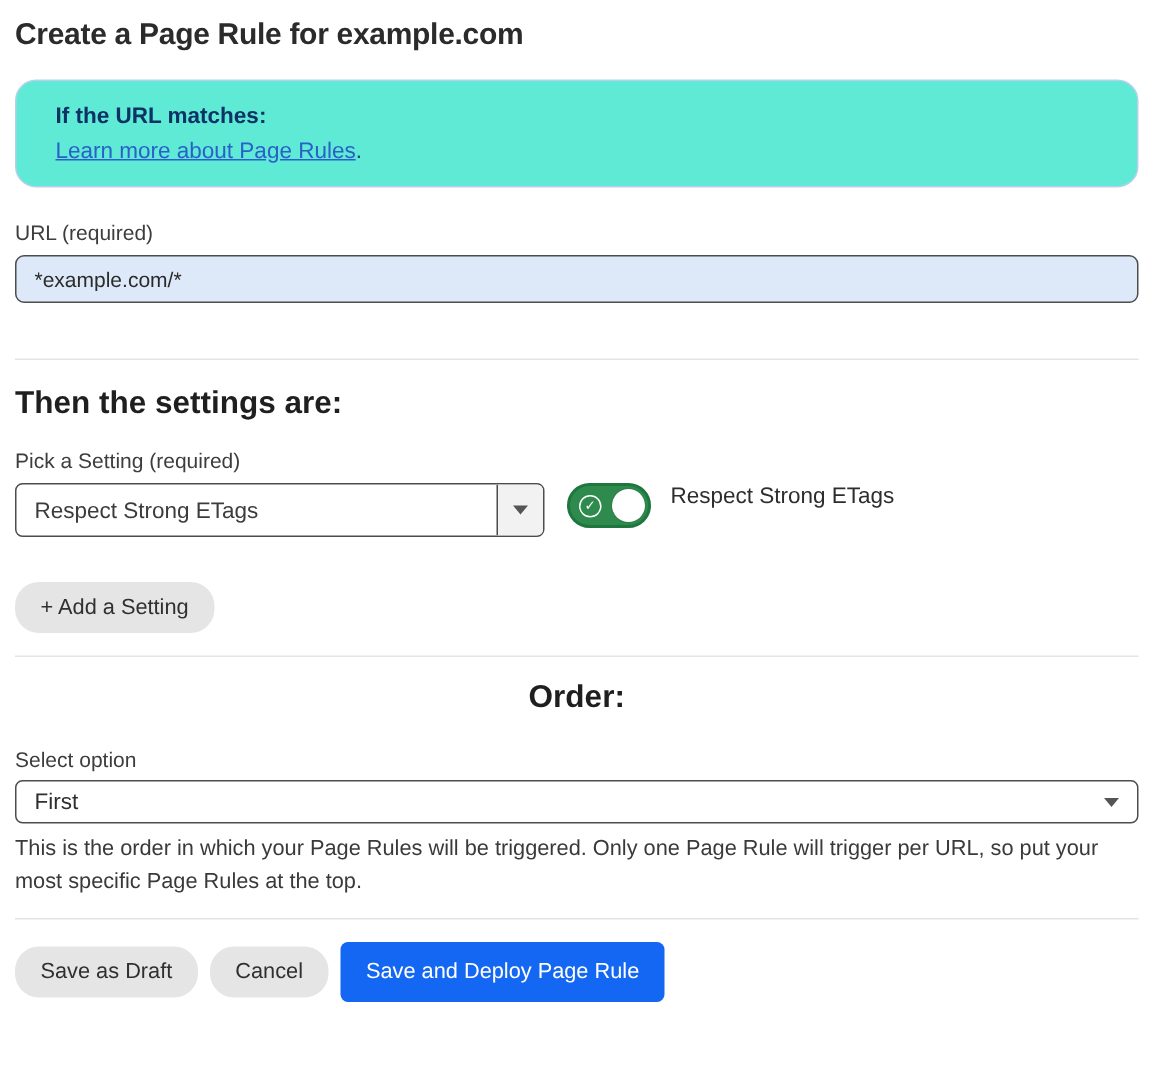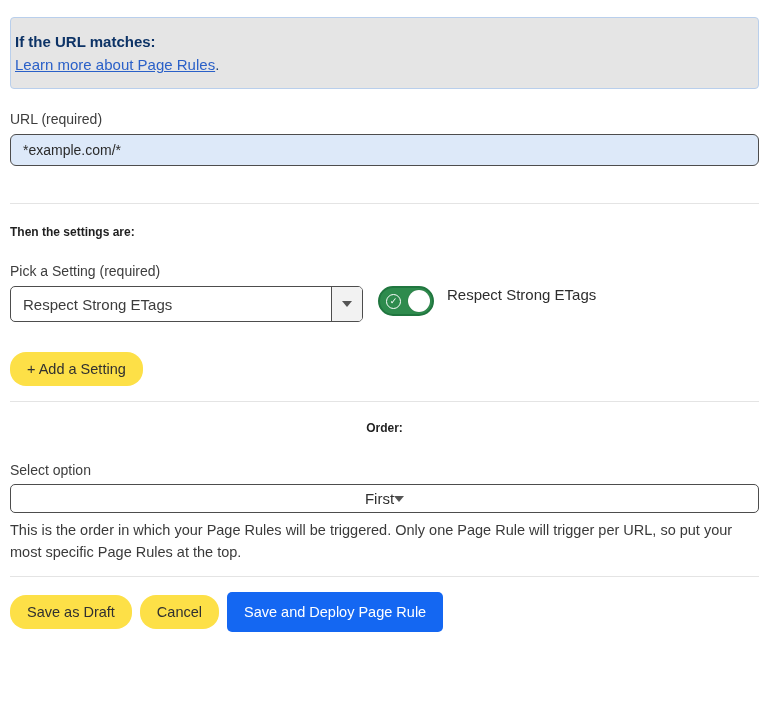--- a/index.html
+++ b/index.html
@@ -6,39 +6,39 @@
   .page {
     width: 769px; height: 718px; box-sizing: border-box;
     padding: 0 10px; background: #fff; overflow: hidden;
     font-family: "Liberation Sans", sans-serif; color: #2d2d2d;
   }
   h1.page-title {
     margin: 10px 0 0; font-size: 20px; line-height: 26px;
     font-weight: 700; color: #2b2b2b; letter-spacing: -0.2px;
   }
   .info-box {
-    margin-top: 17px; background: #e5e5e5; border: 1px solid #b9cfec;
-    border-radius: 4px; padding: 12px 4px; box-sizing: border-box;
+    margin-top: 17px; background: #5eead4; border: 1px solid #b9cfec;
+    border-radius: 14px; padding: 12px 26px; box-sizing: border-box;
   }
   .info-heading { font-size: 15px; font-weight: 700; color: #0d3366; line-height: 23px; }
   .info-body { font-size: 15px; color: #1e4071; line-height: 23px; }
   .info-link-line { font-size: 15px; line-height: 23px; color: #1e4071; }
   a.info-link { color: #2a60c8; text-decoration: underline; cursor: pointer; }
   .field-label { display: block; font-size: 14px; color: #3d3d3d; line-height: 18px; }
   .url-label { margin-top: 21px; }
   .url-input {
     margin-top: 6px; width: 100%; height: 32px; box-sizing: border-box;
     background: #dde9f9; border: 1px solid #4d4d4d; border-radius: 6px;
     padding: 0 12px; font-size: 14px; color: #2b2b2b; font-family: inherit;
   }
   .divider { border: 0; border-top: 1px solid #e4e4e4; margin: 0; }
   .d1 { margin-top: 37px; }
   .d2 { margin-top: 15px; }
   .d3 { margin-top: 13px; }
-  h2.section-heading { font-size: 12px; font-weight: 700; color: #1f1f1f; margin: 18px 0 0; line-height: 21px; }
+  h2.section-heading { font-size: 21px; font-weight: 700; color: #1f1f1f; margin: 18px 0 0; line-height: 21px; }
   h2.order-heading { margin-top: 16px; text-align: center; }
   .pick-label { margin-top: 19px; }
   .setting-row { margin-top: 6px; display: flex; align-items: flex-start; }
   .dropdown {
     width: 353px; height: 36px; box-sizing: border-box; border: 1px solid #4d4d4d;
     border-radius: 5px; background: #fff; display: flex; align-items: stretch;
     overflow: hidden; cursor: pointer;
   }
   .dropdown-value { flex: 1; display: flex; align-items: center; padding-left: 12px; font-size: 15px; color: #3c3c3c; }
   .dropdown-arrow-box {
@@ -59,42 +59,43 @@
     border: 1.5px solid #fff; border-radius: 50%; color: #fff; font-size: 9px;
     display: flex; align-items: center; justify-content: center;
   }
   .toggle-knob {
     position: absolute; right: 2px; top: 50%; transform: translateY(-50%);
     width: 22px; height: 22px; border-radius: 50%; background: #fff;
     box-shadow: 0 0 1px rgba(0,0,0,0.35);
   }
   .toggle-label { margin-left: 13px; font-size: 15px; color: #2d2d2d; }
   .gray-btn {
-    background: #fde047; border: none; border-radius: 16px; height: 34px;
+    background: #e5e5e5; border: none; border-radius: 16px; height: 34px;
     padding: 0 17px; font-size: 14.5px; color: #303030; font-family: inherit; cursor: pointer;
   }
   .add-setting { margin-top: 30px; display: block; }
   .select-label { margin-top: 22px; }
   .select-box {
     margin-top: 5px; height: 29px; box-sizing: border-box; border: 1px solid #4d4d4d;
     border-radius: 5px; background: #fff; display: flex; align-items: center;
-    justify-content: center; padding: 0 12px; font-size: 15px; color: #2f2f2f; cursor: pointer;
+    justify-content: space-between; padding: 0 12px; font-size: 15px; color: #2f2f2f; cursor: pointer;
   }
   .help-text { margin: 7px 0 0; font-size: 14.5px; line-height: 21.5px; color: #3a3a3a; max-width: 748px; }
   .footer-row { margin-top: 15px; display: flex; gap: 8px; align-items: center; }
   .blue-btn {
     background: #1467f2; border: none; border-radius: 5px; height: 40px;
     padding: 0 17px; font-size: 14.5px; color: #ffffff; font-family: inherit; cursor: pointer;
   }
 </style>
 </head>
 <body>
 
 <div class="page">
 
+  <h1 class="page-title">Create a Page Rule for example.com</h1>
 
   <div class="info-box">
     <div class="info-heading">If the URL matches:</div>
     <div class="info-link-line"><a class="info-link">Learn more about Page Rules</a><span>.</span></div>
   </div>
 
   <label class="field-label url-label">URL (required)</label>
   <input class="url-input" type="text" value="*example.com/*" style="">
 
   <hr class="divider d1">

